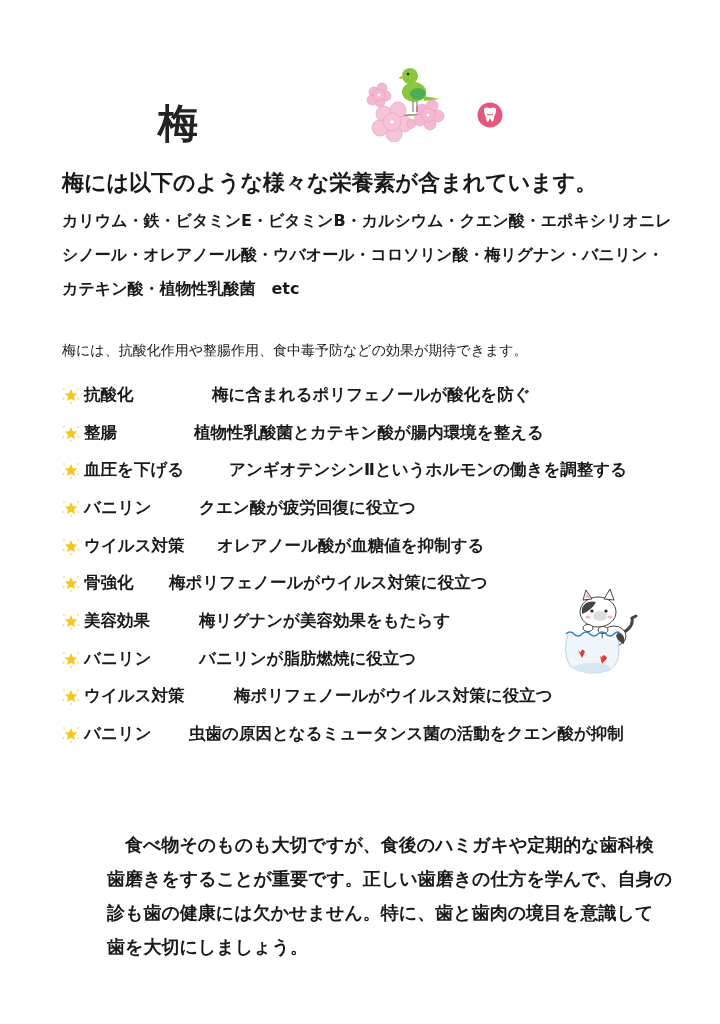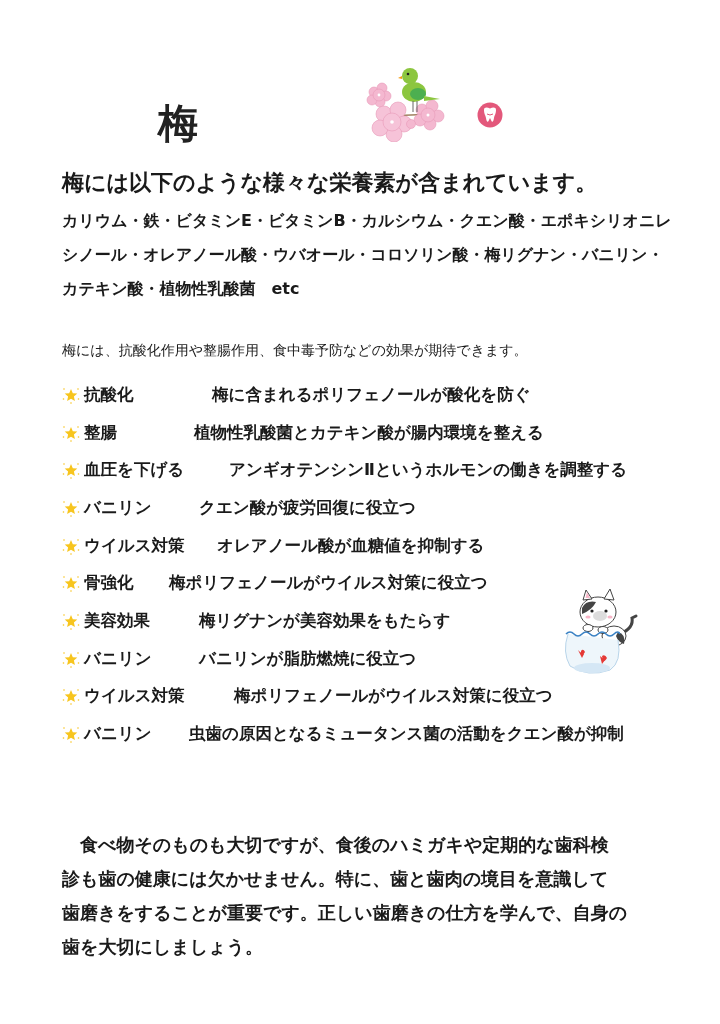--- a/index.html
+++ b/index.html
@@ -38,21 +38,21 @@
       height: 37.7px; display: flex; align-items: center;
       font-size: 16.5px; font-weight: bold; white-space: nowrap;
     }
     .sun { width: 18px; height: 18px; margin-right: 4px; flex: 0 0 18px; }
     .effect-name { display: inline-block; }
     .effect-desc { display: inline-block; }
     .closing {
       position: absolute; left: 62px; top: 828px; width: 610px;
       font-size: 18px; font-weight: bold; line-height: 34px;
     }
-    .closing div { white-space: nowrap; }
+    .closing div { white-space: nowrap; margin-left: 45px; }
   </style>
 </head>
 <body>
 
 <div>
 
   <div class="title">梅</div>
 
   <svg class="illus-blossom" viewBox="0 0 90 78">
 
@@ -288,18 +288,18 @@
     <path d="M18 56 Q22 52 26 56 Q30 60 34 56 Q38 52 42 56 Q46 60 50 56 Q54 52 58 56 Q62 60 66 56 Q70 52 72 56" stroke="#3b82c4" stroke-width="1.6" fill="none"></path>
 
     <path d="M30 72 L34 80 L36 76 L32 74 Z" fill="#e53935"></path>
     <path d="M33 73 Q35 70 37 74 Q35 78 33 77 Z" fill="#e53935"></path>
     <path d="M52 78 L54 86 L57 82 Z" fill="#e53935"></path>
     <path d="M54 78 Q57 76 59 80 Q57 84 55 83 Z" fill="#e53935"></path>
   </svg>
 
   <div class="closing">
     <div>　食べ物そのものも大切ですが、食後のハミガキや定期的な歯科検</div>
+    <div>歯磨きをすることが重要です。正しい歯磨きの仕方を学んで、自身の</div>
     <div>診も歯の健康には欠かせません。特に、歯と歯肉の境目を意識して</div>
-    <div>歯磨きをすることが重要です。正しい歯磨きの仕方を学んで、自身の</div>
     <div>歯を大切にしましょう。</div>
   </div>
 
 </div>
 
 </body></html>

